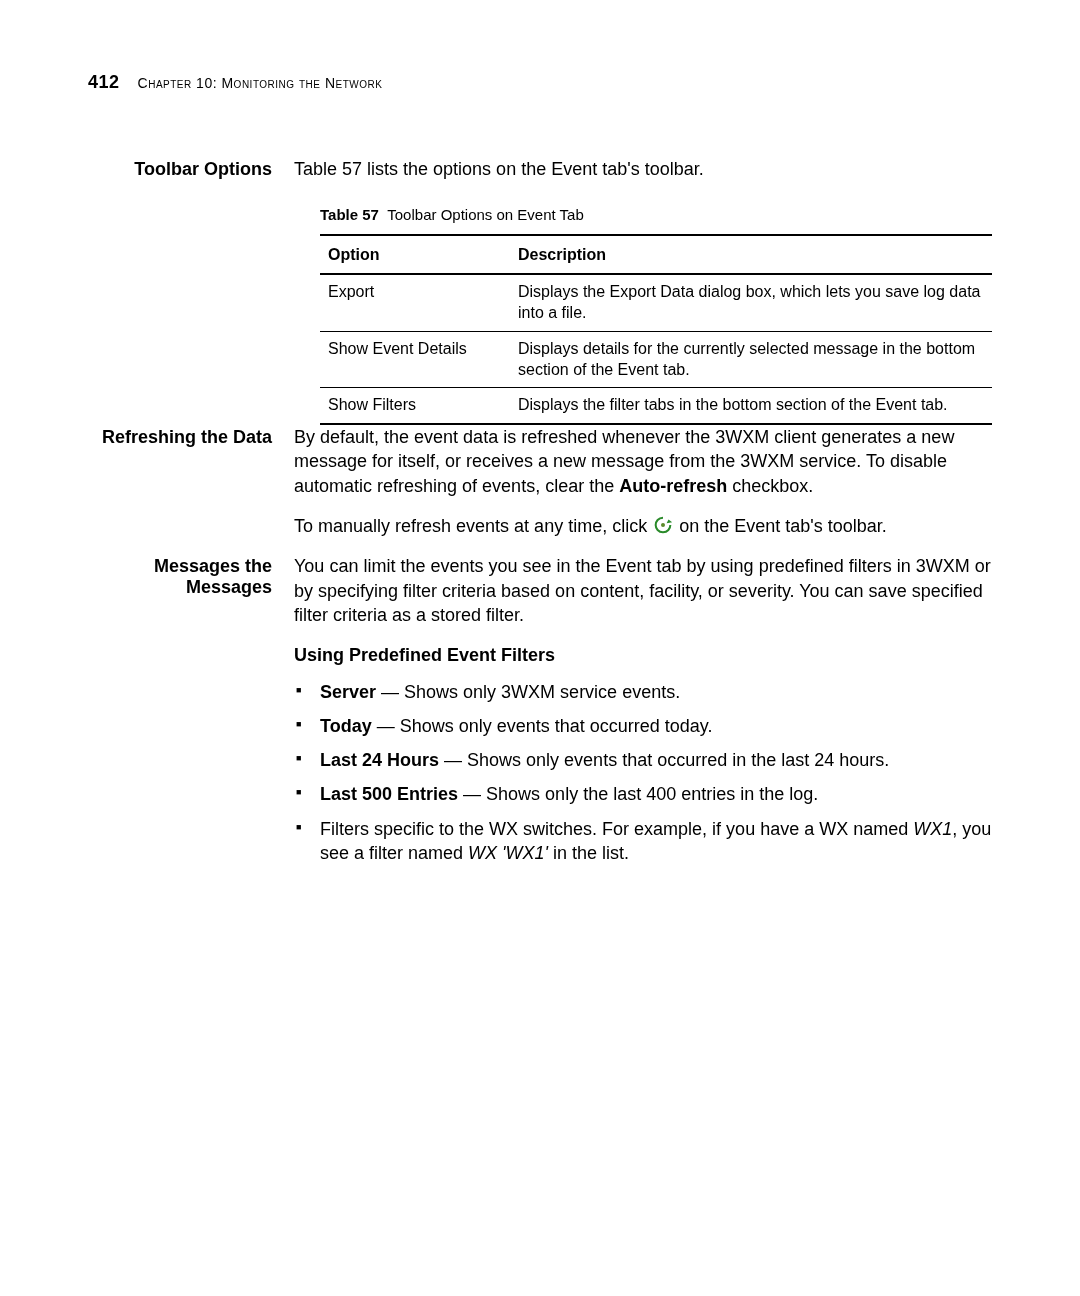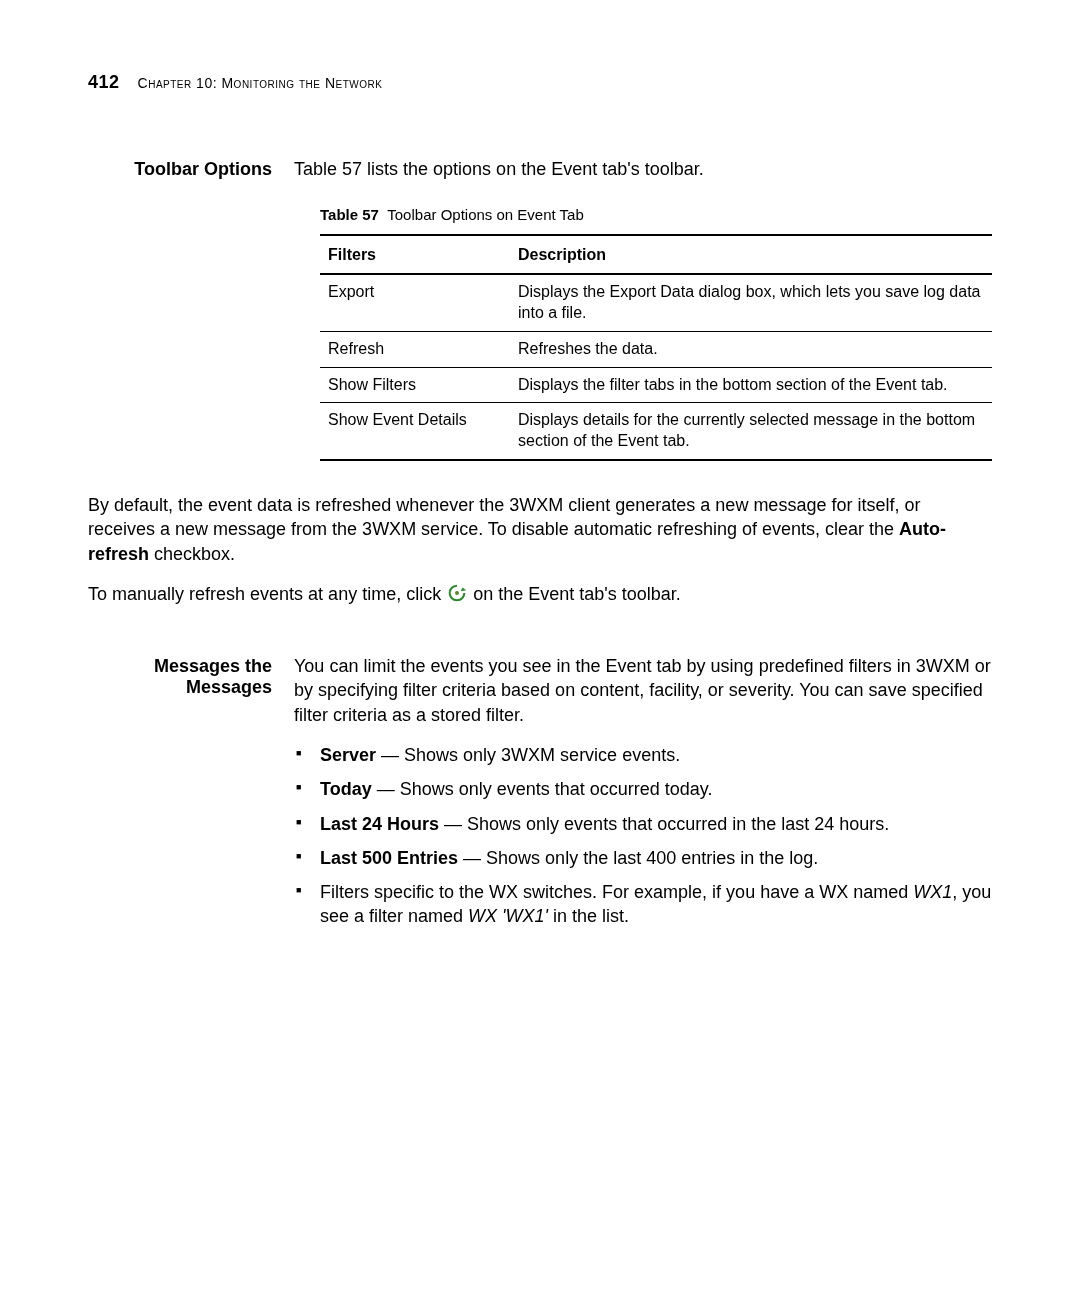--- a/index.html
+++ b/index.html
@@ -16,21 +16,21 @@
   }
   .running-head {
     display: flex;
     align-items: baseline;
     gap: 18px;
     font-size: 14px;
   }
   .page-number { font-weight: 700; font-size: 18px; letter-spacing: 0.5px; }
   .chapter-title { font-variant: small-caps; font-size: 14px; letter-spacing: 0.5px; }
   .content { margin-top: 64px; }
-  .block { display: flex; margin-bottom: 32px; }
+  .block { display: flex; }
   .side-label {
     width: 206px;
     flex: 0 0 206px;
     text-align: right;
     padding-right: 22px;
     font-weight: 700;
     font-size: 18px;
     padding-top: 2px;
   }
   .body-col { flex: 1; font-size: 18px; line-height: 1.35; }
@@ -97,47 +97,44 @@
       <div class="body-col">
         <div class="para">Table 57 lists the options on the Event tab's toolbar.</div>
 
         <div class="table-caption" style="padding-left: 26px;">
           <span class="tnum">Table 57</span>&nbsp;&nbsp;<span>Toolbar Options on Event Tab</span>
         </div>
 
         <table class="options" style="margin-left: 26px; width: calc(100% - 26px);">
           <thead>
             <tr>
-              <th>Filters</th>
+              <th>Option</th>
               <th>Description</th>
             </tr>
           </thead>
           <tbody>
             <tr>
               <td>Export</td>
               <td>Displays the Export Data dialog box, which lets you save log data into a file.</td>
             </tr>
             <tr>
-              <td>Refresh</td>
-              <td>Refreshes the data.</td>
+              <td>Show Event Details</td>
+              <td>Displays details for the currently selected message in the bottom section of the Event tab.</td>
             </tr>
             <tr>
               <td>Show Filters</td>
               <td>Displays the filter tabs in the bottom section of the Event tab.</td>
-            </tr>
-            <tr>
-              <td>Show Event Details</td>
-              <td>Displays details for the currently selected message in the bottom section of the Event tab.</td>
             </tr>
           </tbody>
         </table>
       </div>
     </div>
 
     <div class="block">
+      <div class="side-label">Refreshing the Data</div>
       <div class="body-col">
         <div class="para">
           <span>By default, the event data is refreshed whenever the 3WXM client generates a new message for itself, or receives a new message from the 3WXM service. To disable automatic refreshing of events, clear the </span><span class="bold">Auto-refresh</span><span> checkbox.</span>
         </div>
         <div class="para">
           <span>To manually refresh events at any time, click </span>
           <span class="inline-icon">
             <svg viewBox="0 0 24 24">
               <path d="M12 4 C7 4 4 8 4 12 C4 16 7 20 12 20 C17 20 20 16 20 12" fill="none" stroke="#2a8a2a" stroke-width="2.2"></path>
               <path d="M18 6 L22 9 L16 10 Z" fill="#2a8a2a"></path>
@@ -149,20 +146,21 @@
       </div>
     </div>
 
     <div class="block">
       <div class="side-label">
         <span>Messages the</span><br>
         <span>Messages</span>
       </div>
       <div class="body-col">
         <div class="para">You can limit the events you see in the Event tab by using predefined filters in 3WXM or by specifying filter criteria based on content, facility, or severity. You can save specified filter criteria as a stored filter.</div>
+        <div class="subhead">Using Predefined Event Filters</div>
         <ul class="bullets">
           <li><span class="bold">Server</span><span> — Shows only 3WXM service events.</span></li>
           <li><span class="bold">Today</span><span> — Shows only events that occurred today.</span></li>
           <li><span class="bold">Last 24 Hours</span><span> — Shows only events that occurred in the last 24 hours.</span></li>
           <li><span class="bold">Last 500 Entries</span><span> — Shows only the last 400 entries in the log.</span></li>
           <li>
             <span>Filters specific to the WX switches. For example, if you have a WX named </span><span class="italic">WX1</span><span>, you see a filter named </span><span class="italic">WX 'WX1'</span><span> in the list.</span>
           </li>
         </ul>
       </div>

